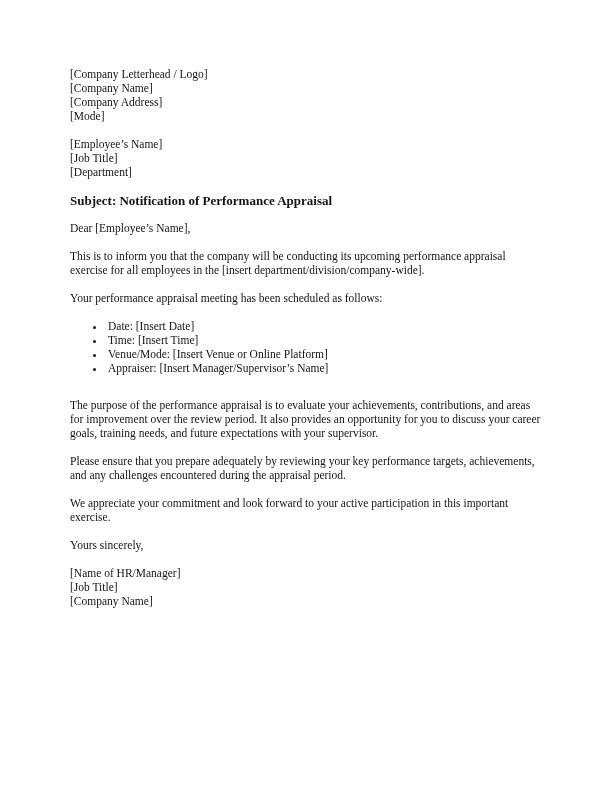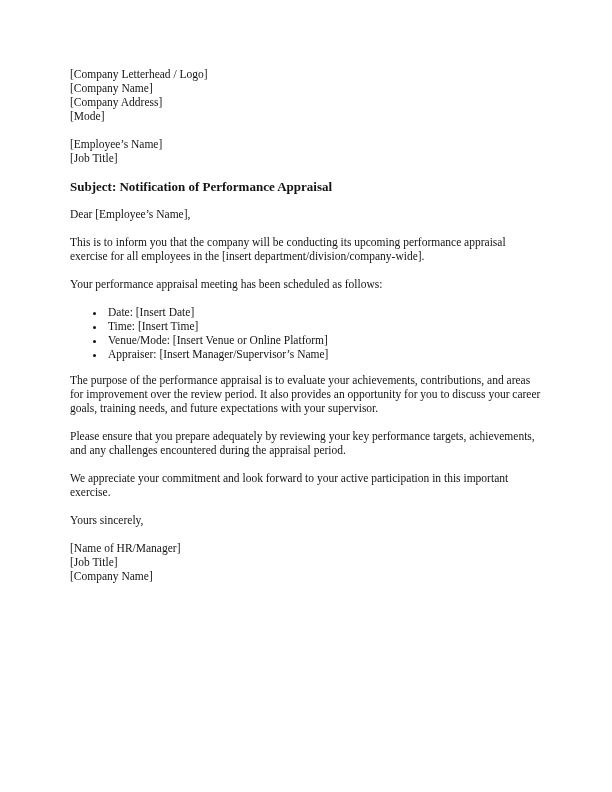--- a/index.html
+++ b/index.html
@@ -26,21 +26,21 @@
     margin: 8px 0 14px 0;
     line-height: 14px;
   }
   .subject {
     font-weight: bold;
     font-size: 13px;
     line-height: 15px;
     margin: 0 0 13px 0;
   }
   ul.schedule {
-    margin: 0 0 12px 0;
+    margin: 0 0 23px 0;
     padding: 0 0 0 36px;
     list-style-type: disc;
   }
   ul.schedule li {
     line-height: 14px;
     padding-left: 2px;
   }
 </style>
 </head>
 <body>
@@ -50,20 +50,21 @@
   <div class="block">
     <div class="line">[Company Letterhead / Logo]</div>
     <div class="line">[Company Name]</div>
     <div class="line">[Company Address]</div>
     <div class="line">[Mode]</div>
   </div>
 
   <div class="block">
     <div class="line">[Employee’s Name]</div>
     <div class="line">[Job Title]</div>
+    <div class="line">[Department]</div>
   </div>
 
   <p class="subject">Subject: Notification of Performance Appraisal</p>
 
   <p>Dear [Employee’s Name],</p>
 
   <p>This is to inform you that the company will be conducting its upcoming performance appraisal exercise for all employees in the [insert department/division/company-wide].</p>
 
   <p>Your performance appraisal meeting has been scheduled as follows:</p>
 

